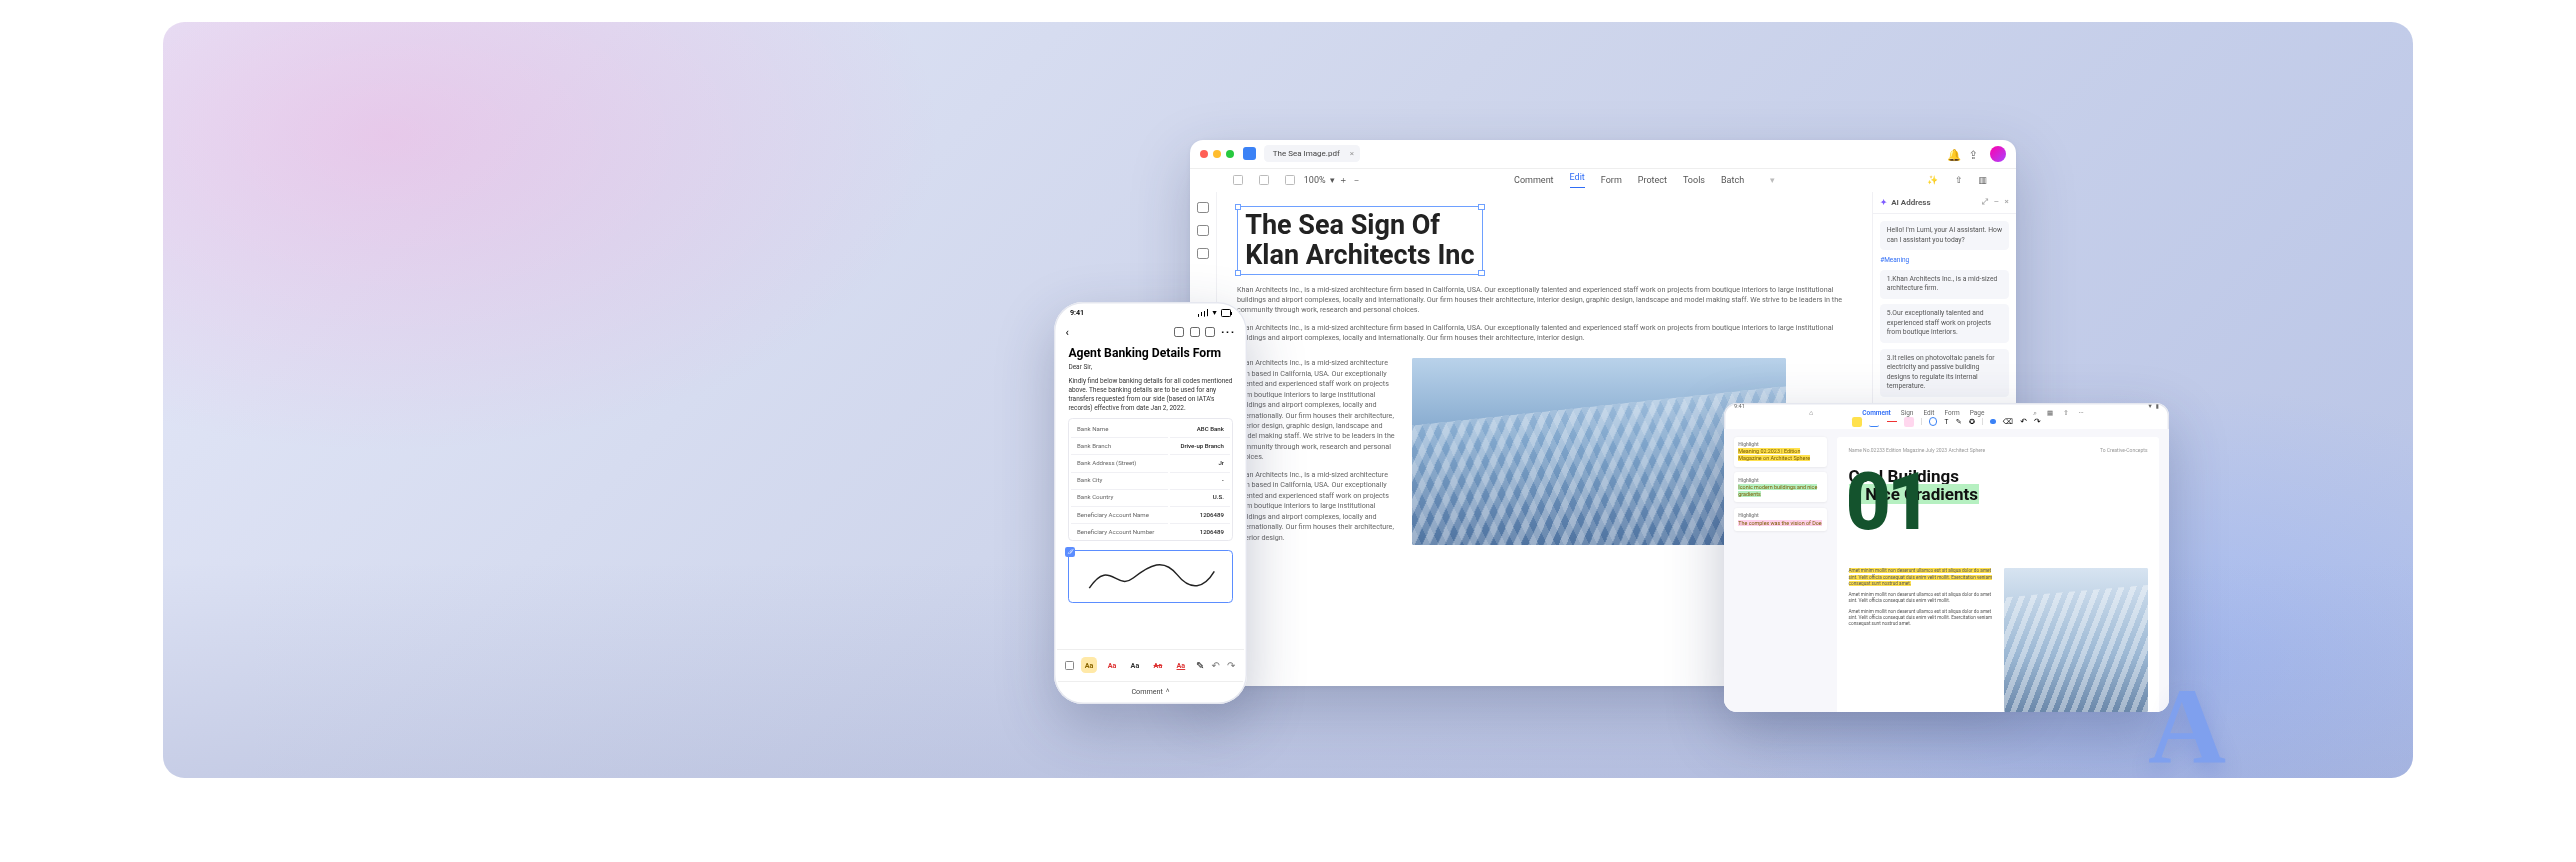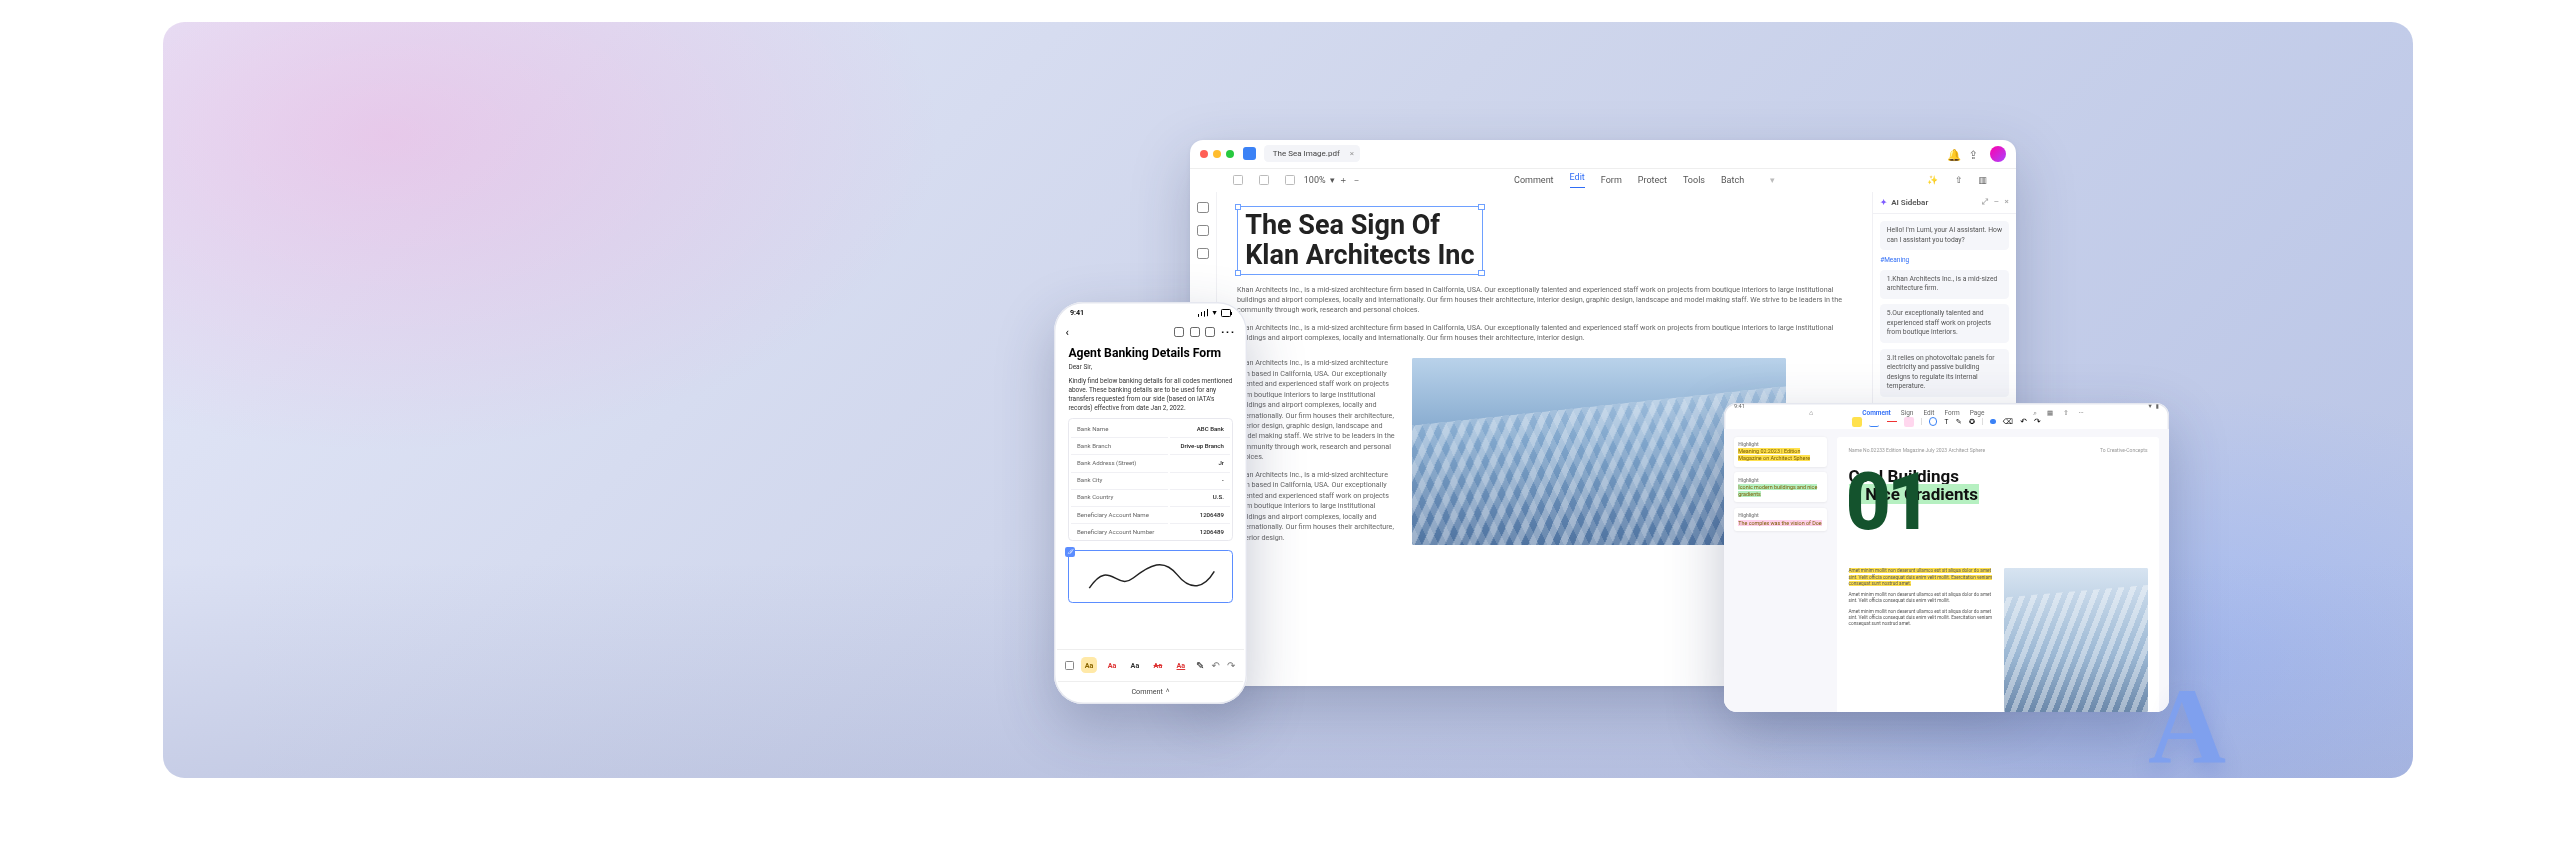--- a/index.html
+++ b/index.html
@@ -400,21 +400,21 @@
             <div class="para">Khan Architects Inc., is a mid-sized architecture firm based in California, USA. Our exceptionally talented and experienced staff work on projects from boutique interiors to large institutional buildings and airport complexes, locally and internationally. Our firm houses their architecture, interior design, graphic design, landscape and model making staff. We strive to be leaders in the community through work, research and personal choices.</div>
             <div class="para">Khan Architects Inc., is a mid-sized architecture firm based in California, USA. Our exceptionally talented and experienced staff work on projects from boutique interiors to large institutional buildings and airport complexes, locally and internationally. Our firm houses their architecture, interior design.</div>
           </div>
           <div class="photo"></div>
         </div>
       </div>
 
       <div class="ai-panel">
         <div class="ai-head">
           <span class="star">✦</span>
-          <span>AI Sidebar</span>
+          <span>AI Address</span>
           <span class="right">
             <span>⤢</span>
             <span>–</span>
             <span>×</span>
           </span>
         </div>
         <div class="ai-body">
           <div class="ai-bubble-grey">Hello! I'm Lumi, your AI assistant. How can I assistant you today?</div>
           <div class="ai-tag">#Meaning</div>
           <div class="ai-bubble-grey">1.Khan Architects Inc., is a mid-sized architecture firm.</div>

